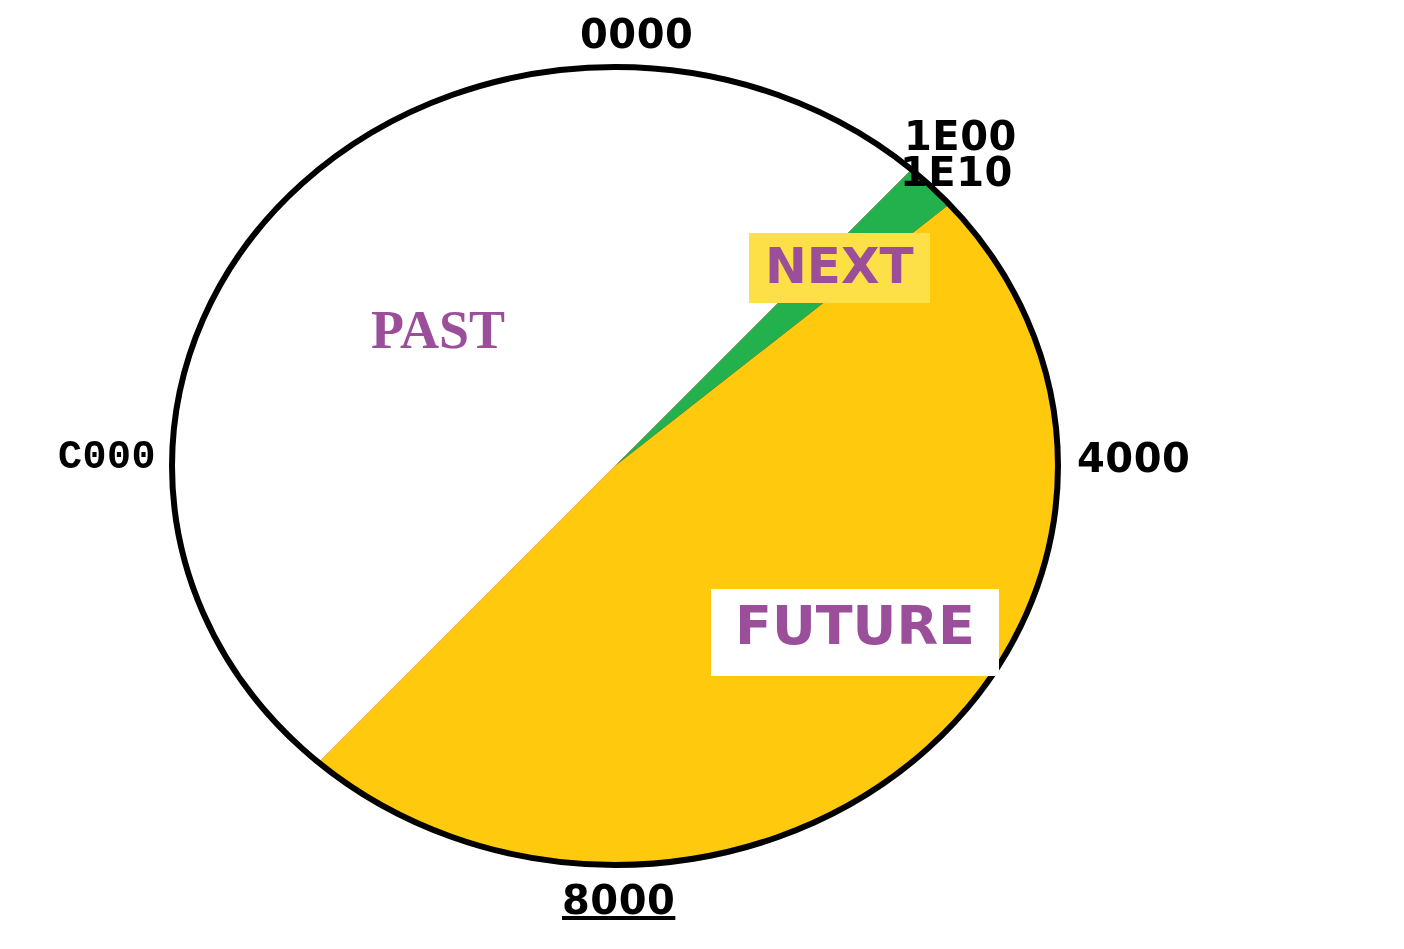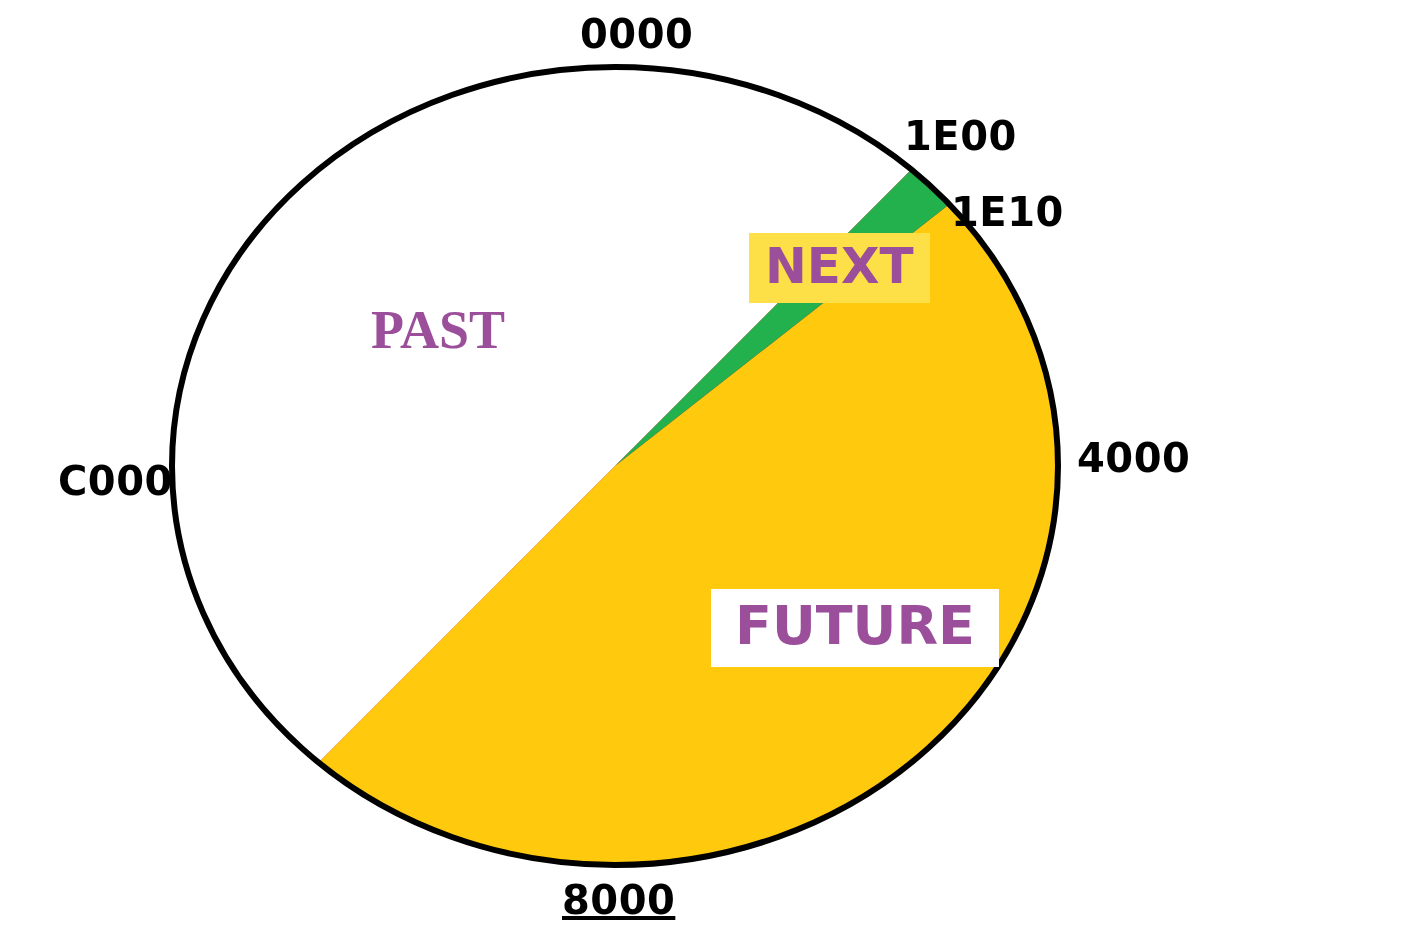--- a/index.html
+++ b/index.html
@@ -52,44 +52,44 @@
     font-size: 54px;
     padding: 10px 26px 14px 26px;
     font-family: Liberation Serif, serif;
   }
   .sector-label.next {
     font-size: 50px;
     padding: 8px 16px 12px 16px;
   }
   .sector-label.future {
     font-size: 54px;
-    padding: 10px 24px 14px 24px;
+    padding: 10px 24px 23px 24px;
   }
 </style>
 </head>
 <body>
 
 <div id="canvas-root">
 
   <svg class="wheel" viewBox="0 0 1404 949">
     <g>
       <path id="sector-past" d="M 615 466 L 911.42 169.49 A 443 399 0 0 1 318.58 762.51 Z" fill="#EC1C24"></path>
       <path id="sector-future" d="M 615 466 L 949.34 204.23 A 443 399 0 0 1 318.58 762.51 Z" fill="#FFC90E"></path>
       <path id="sector-next" d="M 615 466 L 911.42 169.49 A 443 399 0 0 1 949.34 204.23 Z" fill="#22B14C"></path>
     </g>
     <ellipse id="wheel-outline" fill="none" cx="615" cy="466" rx="443" ry="399" stroke="#000000" stroke-width="6"></ellipse>
   </svg>
 
   <div id="tick-layer">
       <div class="tick-label" style="top: 14px; left: 580px;">0000</div>
       <div class="tick-label" style="top: 438px; left: 1077px;">4000</div>
       <div class="tick-label" style="top: 880px; left: 562px; text-decoration: underline;">8000</div>
-      <div class="tick-label" style="top: 461px; left: 58px;">C000</div>
+      <div class="tick-label" style="top: 438px; left: 58px; font-family: Liberation Mono, monospace;">C000</div>
       <div class="tick-label" style="top: 116px; left: 904px;">1E00</div>
-      <div class="tick-label" style="top: 152px; left: 951px; margin-top: 40px;">1E10</div>
+      <div class="tick-label" style="top: 152px; left: 900px;">1E10</div>
     </div>
 
   <div class="sector-label past" id="label-past" style="left: 345px; top: 293px; color: rgb(155, 79, 155); background: rgb(255, 255, 255);">PAST</div>
 
   <div class="sector-label next" id="label-next" style="left: 749px; top: 233px; color: rgb(155, 79, 155); background: #fde047;">NEXT</div>
 
   <div class="sector-label future" id="label-future" style="left: 711px; top: 589px; color: rgb(155, 79, 155); background: rgb(255, 255, 255);">FUTURE</div>
 
 </div>
 

